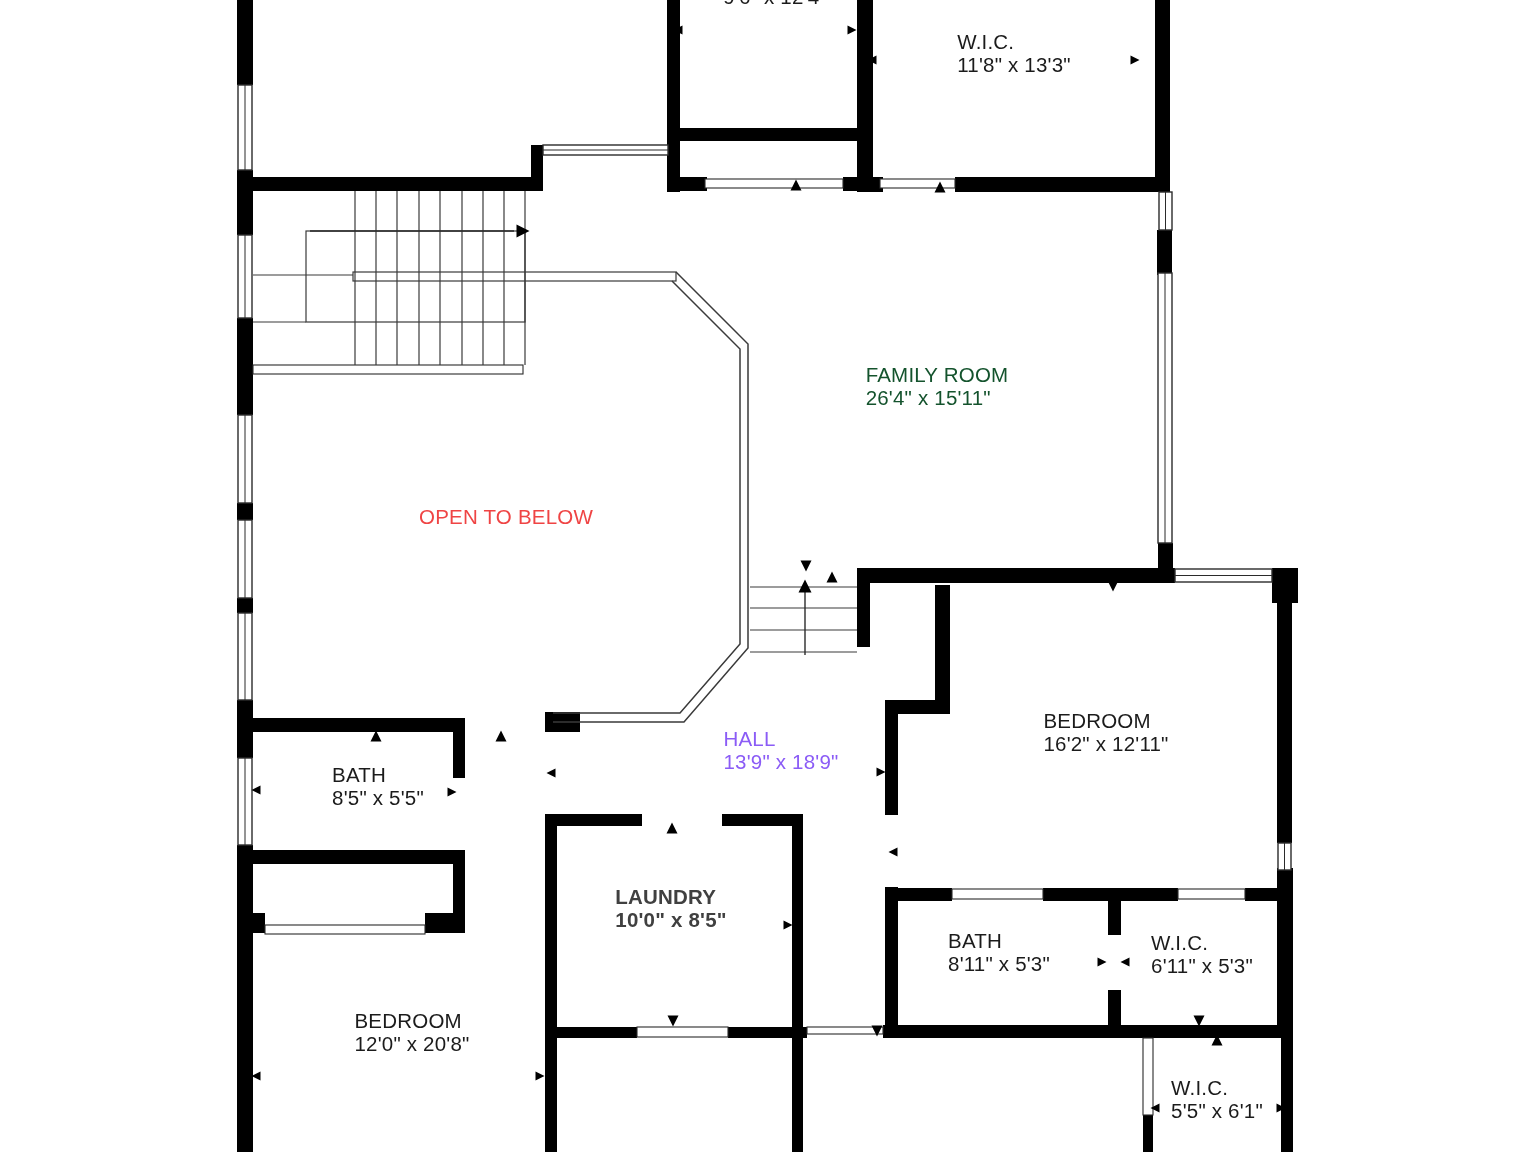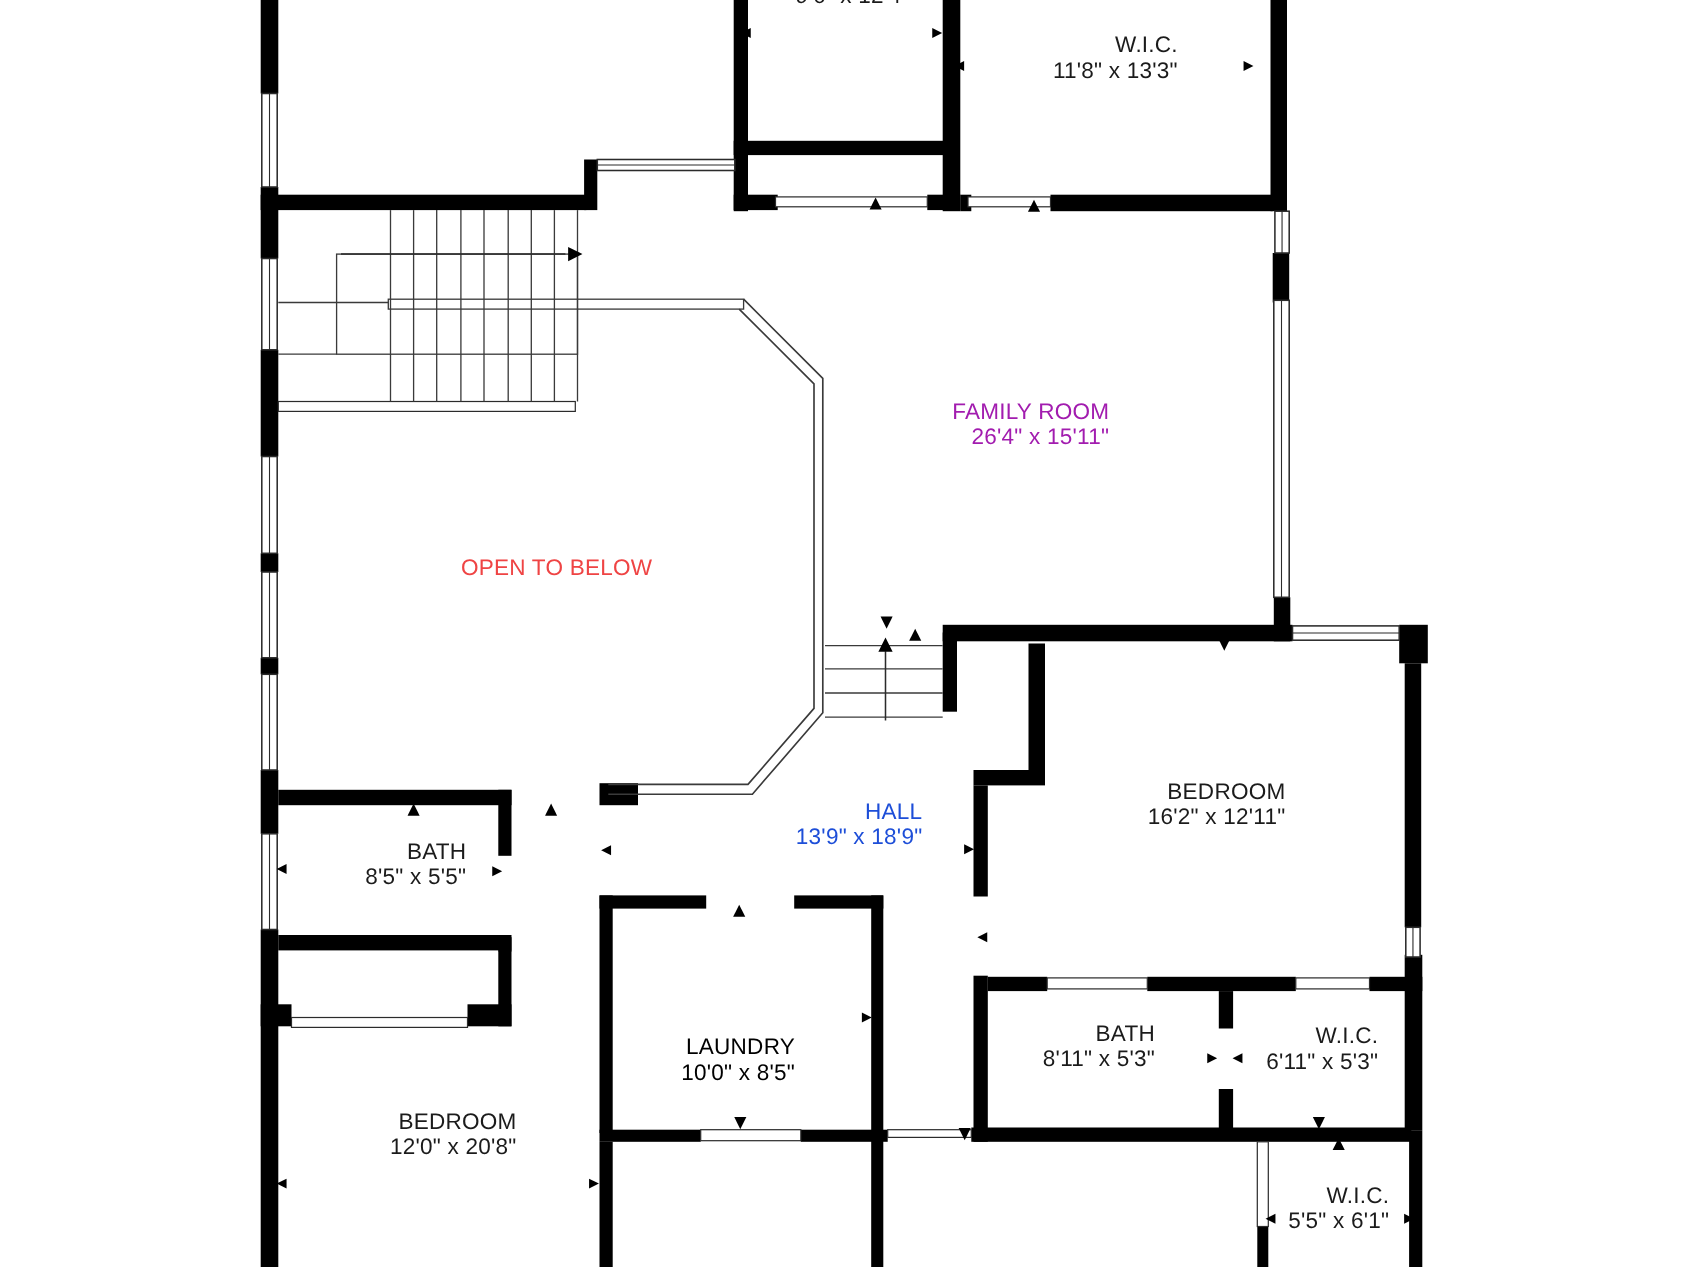--- a/index.html
+++ b/index.html
@@ -1,19 +1,19 @@
 <!DOCTYPE html>
 <html><head>
 <meta charset="utf-8">
 <style>
   html,body{margin:0;padding:0;background:#ffffff;}
   body{width:1536px;height:1152px;font-family:"Liberation Sans",sans-serif;}
   .plan{position:relative;width:1536px;height:1152px;overflow:hidden;background:#fff;}
   .plan svg{position:absolute;left:0;top:0;}
-  .room-label{position:absolute;transform:translate(-50%,-50%);text-align:right;
+  .room-label{position:absolute;transform:translate(-50%,-50%);text-align:left;
     font-size:20.5px;line-height:22.5px;color:#1b1b1b;letter-spacing:.2px;white-space:nowrap;}
   .room-label .dims{font-size:20.5px;}
 </style>
 </head>
 <body>
 
 <div class="plan">
   <svg width="1536" height="1152" viewBox="0 0 1536 1152" xmlns="http://www.w3.org/2000/svg">
       <rect x="237" y="0" width="16" height="85" fill="#000000"></rect>
       <rect x="237" y="170" width="16" height="65" fill="#000000"></rect>
@@ -151,40 +151,40 @@
       <polygon points="546.5,773 555.5,768.5 555.5,777.5" fill="#000000"></polygon>
     </svg>
   <div id="labels">
       <div class="room-label" style="left: 775px; top: -3px; color: rgb(27, 27, 27);">
         <div class="dims">9'6" x 12'4"</div>
       </div>
       <div class="room-label" style="left: 1014px; top: 53px; color: rgb(27, 27, 27);">
         <div>W.I.C.</div>
         <div class="dims">11'8" x 13'3"</div>
       </div>
-      <div class="room-label" style="left: 937px; top: 386px; color: #a21caf;">
+      <div class="room-label" style="left: 937px; top: 386px; color: #14532d;">
         <div>FAMILY ROOM</div>
         <div class="dims">26'4" x 15'11"</div>
       </div>
       <div class="room-label" style="left: 506px; top: 517px; color: #ef4444;">
         <div>OPEN TO BELOW</div>
       </div>
       <div class="room-label" style="left: 378px; top: 786px; color: rgb(27, 27, 27);">
         <div>BATH</div>
         <div class="dims">8'5" x 5'5"</div>
       </div>
-      <div class="room-label" style="left: 781px; top: 750px; color: #1d4ed8;">
+      <div class="room-label" style="left: 781px; top: 750px; color: #8b5cf6;">
         <div>HALL</div>
         <div class="dims">13'9" x 18'9"</div>
       </div>
       <div class="room-label" style="left: 1106px; top: 732px; color: rgb(27, 27, 27);">
         <div>BEDROOM</div>
         <div class="dims">16'2" x 12'11"</div>
       </div>
-      <div class="room-label" style="left: 671px; top: 964px; color: #000000;">
+      <div class="room-label" style="left: 671px; top: 908px; color: #404040; font-weight: bold;">
         <div>LAUNDRY</div>
         <div class="dims">10'0" x 8'5"</div>
       </div>
       <div class="room-label" style="left: 999px; top: 952px; color: rgb(27, 27, 27);">
         <div>BATH</div>
         <div class="dims">8'11" x 5'3"</div>
       </div>
       <div class="room-label" style="left: 1202px; top: 954px; color: rgb(27, 27, 27);">
         <div>W.I.C.</div>
         <div class="dims">6'11" x 5'3"</div>

